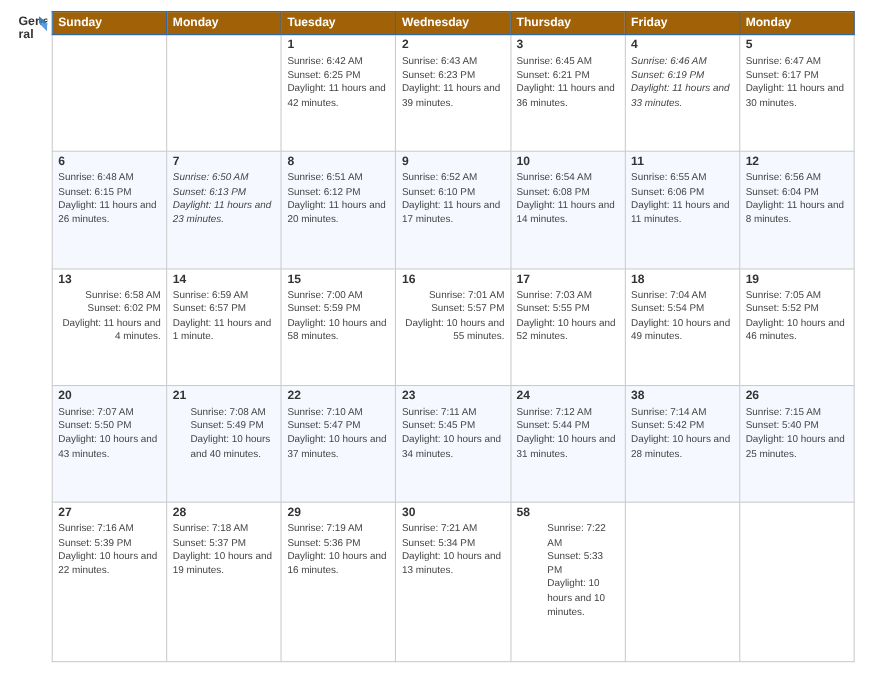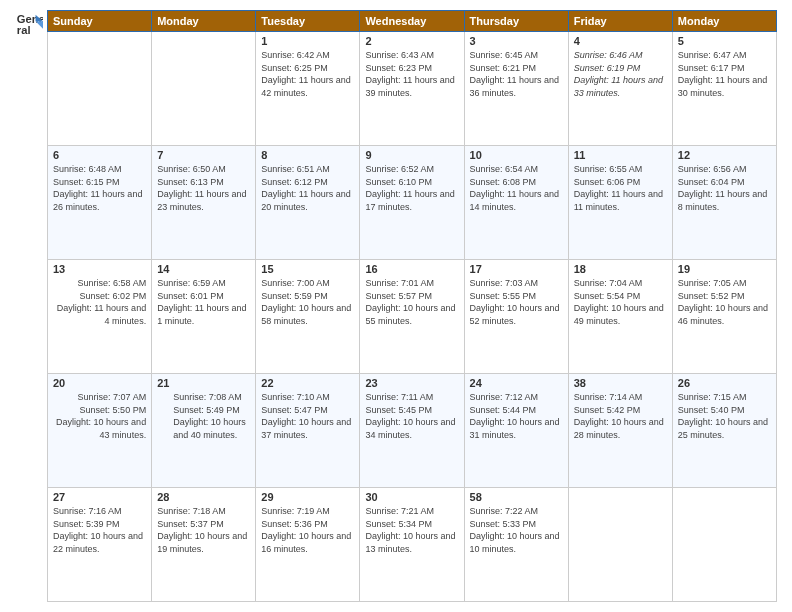--- a/index.html
+++ b/index.html
@@ -172,21 +172,21 @@
         </tr>
         <tr>
           <td>
             <span class="day-num">6</span>
             <div class="day-info" style="white-space: pre-line;">Sunrise: 6:48 AM
 Sunset: 6:15 PM
 Daylight: 11 hours and 26 minutes.</div>
           </td>
           <td>
             <span class="day-num">7</span>
-            <div class="day-info" style="white-space: pre-line;">Sunrise: 6:50 AM
+            <div class="day-info" style="white-space: pre-line; font-style: italic;">Sunrise: 6:50 AM
 Sunset: 6:13 PM
 Daylight: 11 hours and 23 minutes.</div>
           </td>
           <td>
             <span class="day-num">8</span>
             <div class="day-info" style="white-space: pre-line;">Sunrise: 6:51 AM
 Sunset: 6:12 PM
 Daylight: 11 hours and 20 minutes.</div>
           </td>
           <td>
@@ -217,32 +217,32 @@
         <tr>
           <td>
             <span class="day-num">13</span>
             <div class="day-info" style="white-space: pre-line; text-align: right;">Sunrise: 6:58 AM
 Sunset: 6:02 PM
 Daylight: 11 hours and 4 minutes.</div>
           </td>
           <td>
             <span class="day-num">14</span>
             <div class="day-info" style="white-space: pre-line;">Sunrise: 6:59 AM
-Sunset: 6:01 PM
+Sunset: 6:57 PM
 Daylight: 11 hours and 1 minute.</div>
           </td>
           <td>
             <span class="day-num">15</span>
             <div class="day-info" style="white-space: pre-line;">Sunrise: 7:00 AM
 Sunset: 5:59 PM
 Daylight: 10 hours and 58 minutes.</div>
           </td>
           <td>
             <span class="day-num">16</span>
-            <div class="day-info" style="white-space: pre-line;">Sunrise: 7:01 AM
+            <div class="day-info" style="white-space: pre-line; text-align: right;">Sunrise: 7:01 AM
 Sunset: 5:57 PM
 Daylight: 10 hours and 55 minutes.</div>
           </td>
           <td>
             <span class="day-num">17</span>
             <div class="day-info" style="white-space: pre-line;">Sunrise: 7:03 AM
 Sunset: 5:55 PM
 Daylight: 10 hours and 52 minutes.</div>
           </td>
           <td>
@@ -254,21 +254,21 @@
           <td>
             <span class="day-num">19</span>
             <div class="day-info" style="white-space: pre-line;">Sunrise: 7:05 AM
 Sunset: 5:52 PM
 Daylight: 10 hours and 46 minutes.</div>
           </td>
         </tr>
         <tr>
           <td>
             <span class="day-num">20</span>
-            <div class="day-info" style="white-space: pre-line; text-align: right;">Sunrise: 7:07 AM
+            <div class="day-info" style="white-space: pre-line;">Sunrise: 7:07 AM
 Sunset: 5:50 PM
 Daylight: 10 hours and 43 minutes.</div>
           </td>
           <td>
             <span class="day-num">21</span>
             <div class="day-info" style="white-space: pre-line; margin-left: 16px;">Sunrise: 7:08 AM
 Sunset: 5:49 PM
 Daylight: 10 hours and 40 minutes.</div>
           </td>
           <td>
@@ -322,21 +322,21 @@
 Daylight: 10 hours and 16 minutes.</div>
           </td>
           <td>
             <span class="day-num">30</span>
             <div class="day-info" style="white-space: pre-line;">Sunrise: 7:21 AM
 Sunset: 5:34 PM
 Daylight: 10 hours and 13 minutes.</div>
           </td>
           <td>
             <span class="day-num">58</span>
-            <div class="day-info" style="white-space: pre-line;">Sunrise: 7:22 AM
+            <div class="day-info" style="white-space: pre-line; margin-left: 28px;">Sunrise: 7:22 AM
 Sunset: 5:33 PM
 Daylight: 10 hours and 10 minutes.</div>
           </td>
           <td class="empty-cell"></td>
           <td class="empty-cell"></td>
         </tr>
       </tbody>
   </table>
 </div>
 

